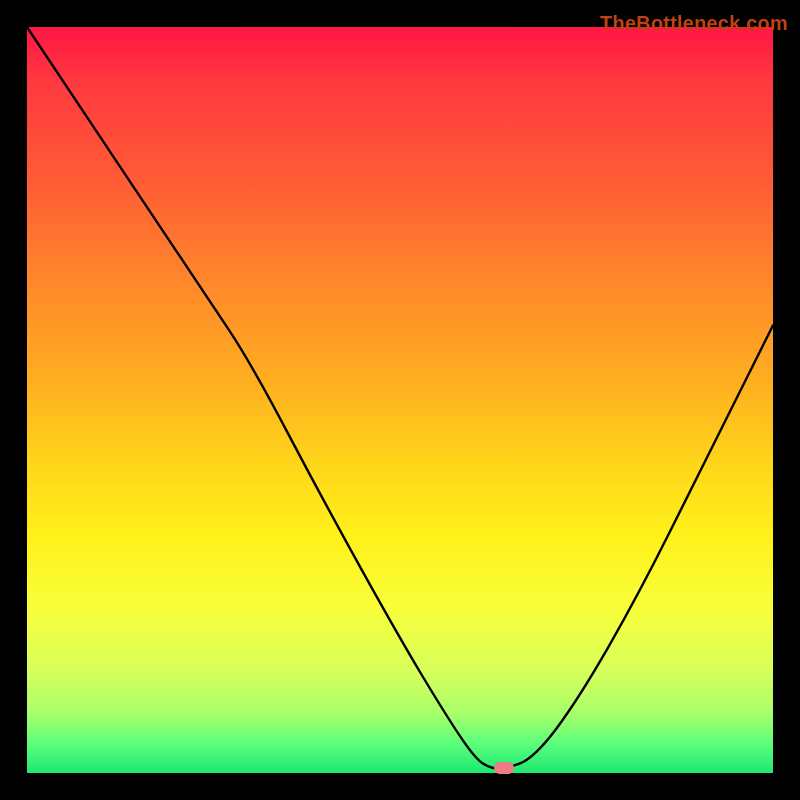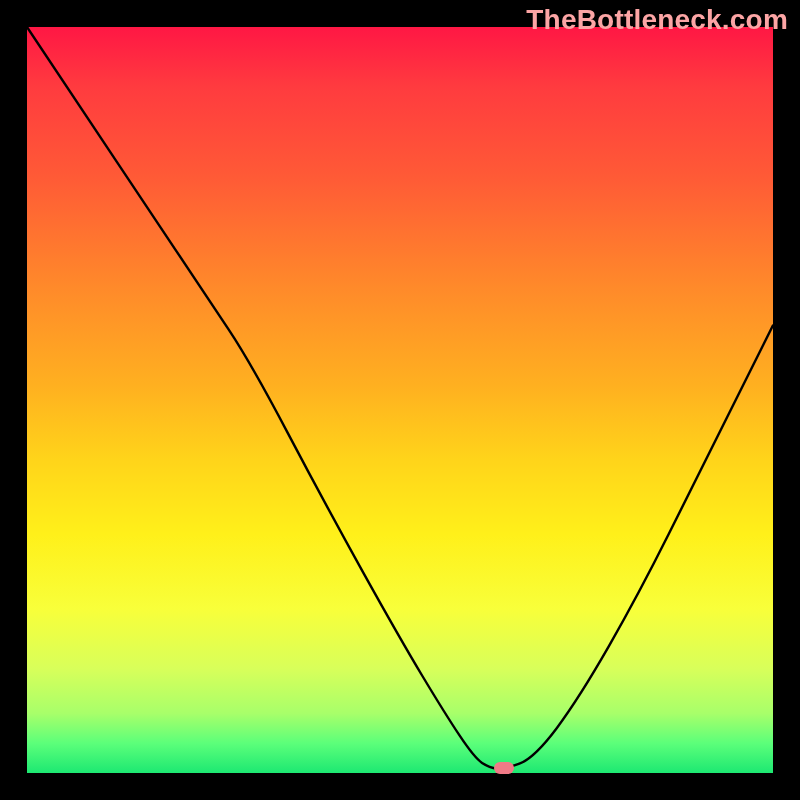--- a/index.html
+++ b/index.html
@@ -51,25 +51,25 @@
   .marker {
     position: absolute;
     width: 20px;
     height: 12px;
     border-radius: 6px;
     background: #f07a86;
     transform: translate(-50%, -50%);
   }
   .watermark {
     position: absolute;
-    top: 4px;
+    top: 12px;
     right: 12px;
-    font-size: 28px;
+    font-size: 20px;
     font-weight: 600;
-    color: #fca5a5;
+    color: #c2410c;
     letter-spacing: 0.2px;
     user-select: none;
   }
 </style>
 </head>
 <body>
 
 <div class="frame">
 
   <div class="plot-area">

